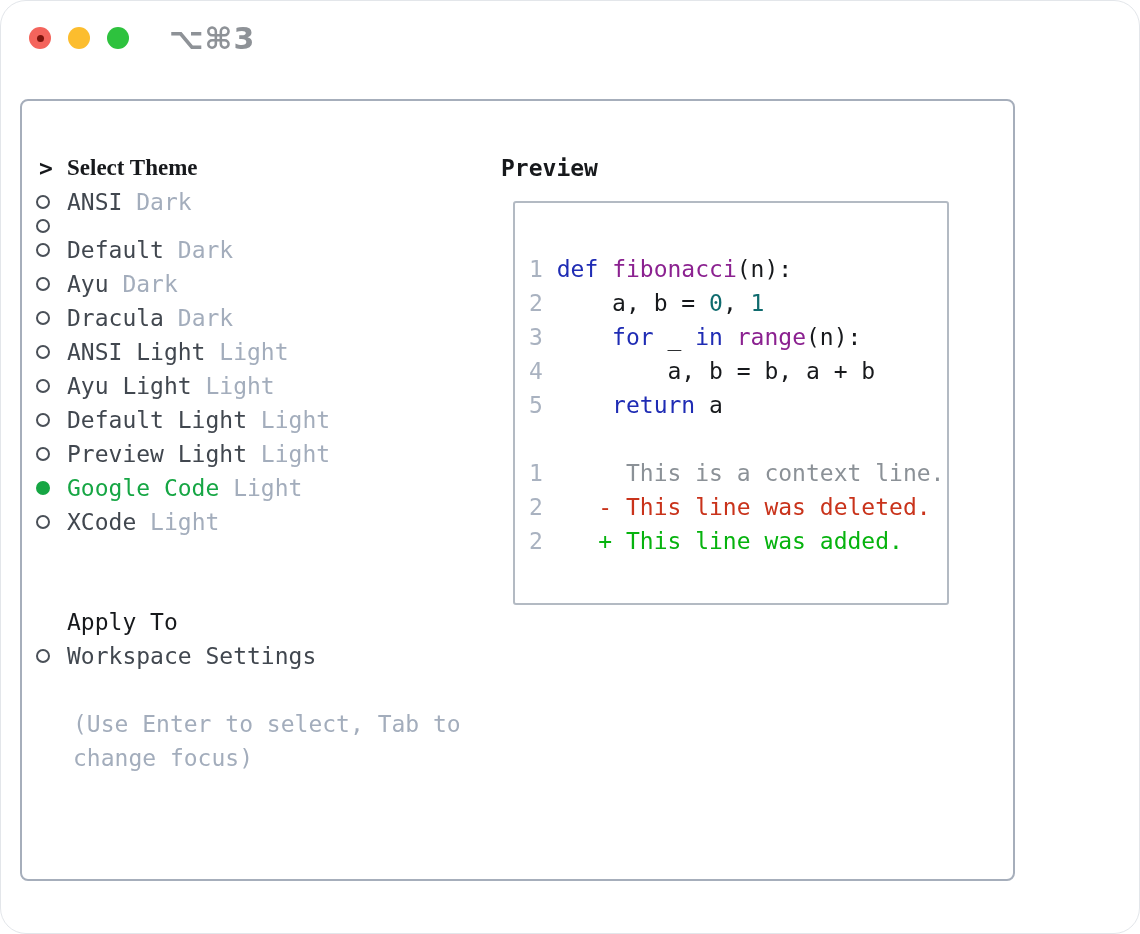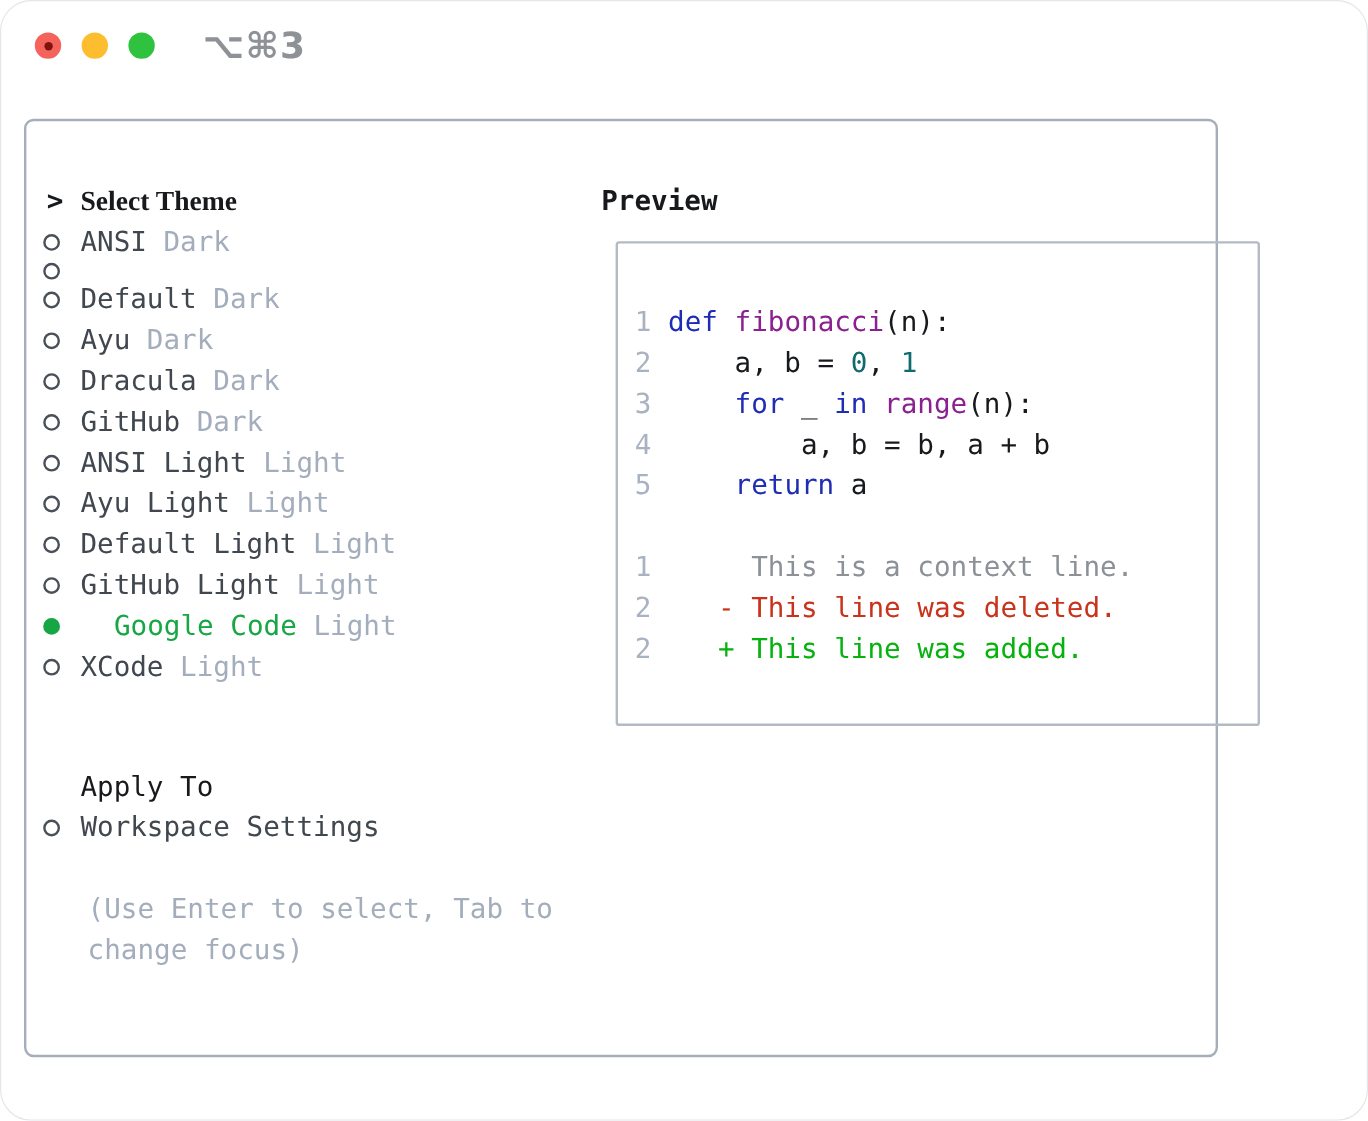--- a/index.html
+++ b/index.html
@@ -60,32 +60,32 @@
   .left-col{width:462px;flex:none;}
   .right-col{flex:1;min-width:0;}
   .row{display:flex;align-items:center;white-space:pre;}
   .marker{width:28px;flex:none;display:flex;align-items:center;}
   .chevron{font-weight:700;color:var(--text-primary);}
   .circle{
     width:14px;height:14px;border-radius:50%;
     border:2.5px solid #4a5058;margin-left:-3px;
   }
   .selected .circle{background:var(--accent-green);border-color:var(--accent-green);}
-  .selected .nm{color:var(--accent-green);margin-left:28px;}
+  .selected .nm{color:var(--accent-green);}
   .col-header{font-weight:700;color:var(--text-primary);font-family:Liberation Serif, serif;}
   .plain-header{color:var(--text-primary);margin-top:32px;}
   .nm{color:var(--text-item);}
   .vr{color:var(--text-muted);}
   .spacer{height:34px;}
   .hint{color:var(--text-muted);white-space:normal;width:440px;margin-left:34px;}
   
   .preview-header{font-weight:700;color:var(--text-primary);}
   .preview-box{
     margin-left:12px;margin-top:16px;
-    width:537px;height:404px;
+    width:436px;height:404px;
     border:2px solid var(--preview-border);border-radius:3px;
     padding:49px 0 0 14px;
     overflow:hidden;
   }
   .cl{white-space:pre;}
   .ln{color:var(--line-number);}
   .t-plain{color:var(--text-primary);}
   .t-kw{color:var(--syntax-keyword);}
   .t-fn{color:var(--syntax-function);}
   .t-num{color:var(--syntax-number);}
@@ -131,37 +131,33 @@
           <div class="row option">
     <span class="marker"><span class="circle"></span></span>
     <span class="label"><span class="nm">Ayu</span><span class="vr"> Dark</span></span>
   </div>
           <div class="row option">
     <span class="marker"><span class="circle"></span></span>
     <span class="label"><span class="nm">Dracula</span><span class="vr"> Dark</span></span>
   </div>
           <div class="row option">
     <span class="marker"><span class="circle"></span></span>
-    <span class="label"><span class="nm">GitHub</span><span class="vr"> Dark</span></span>
-  </div>
-          <div class="row option">
-    <span class="marker"><span class="circle"></span></span>
     <span class="label"><span class="nm">ANSI Light</span><span class="vr"> Light</span></span>
   </div>
           <div class="row option">
     <span class="marker"><span class="circle"></span></span>
     <span class="label"><span class="nm">Ayu Light</span><span class="vr"> Light</span></span>
   </div>
           <div class="row option">
     <span class="marker"><span class="circle"></span></span>
     <span class="label"><span class="nm">Default Light</span><span class="vr"> Light</span></span>
   </div>
           <div class="row option">
     <span class="marker"><span class="circle"></span></span>
-    <span class="label"><span class="nm">GitHub Light</span><span class="vr"> Light</span></span>
+    <span class="label"><span class="nm">Preview Light</span><span class="vr"> Light</span></span>
   </div>
           <div class="row option selected">
     <span class="marker"><span class="circle"></span></span>
     <span class="label"><span class="nm">Google Code</span><span class="vr"> Light</span></span>
   </div>
           <div class="row option">
     <span class="marker"><span class="circle"></span></span>
     <span class="label"><span class="nm">XCode</span><span class="vr"> Light</span></span>
   </div>
         </div>

